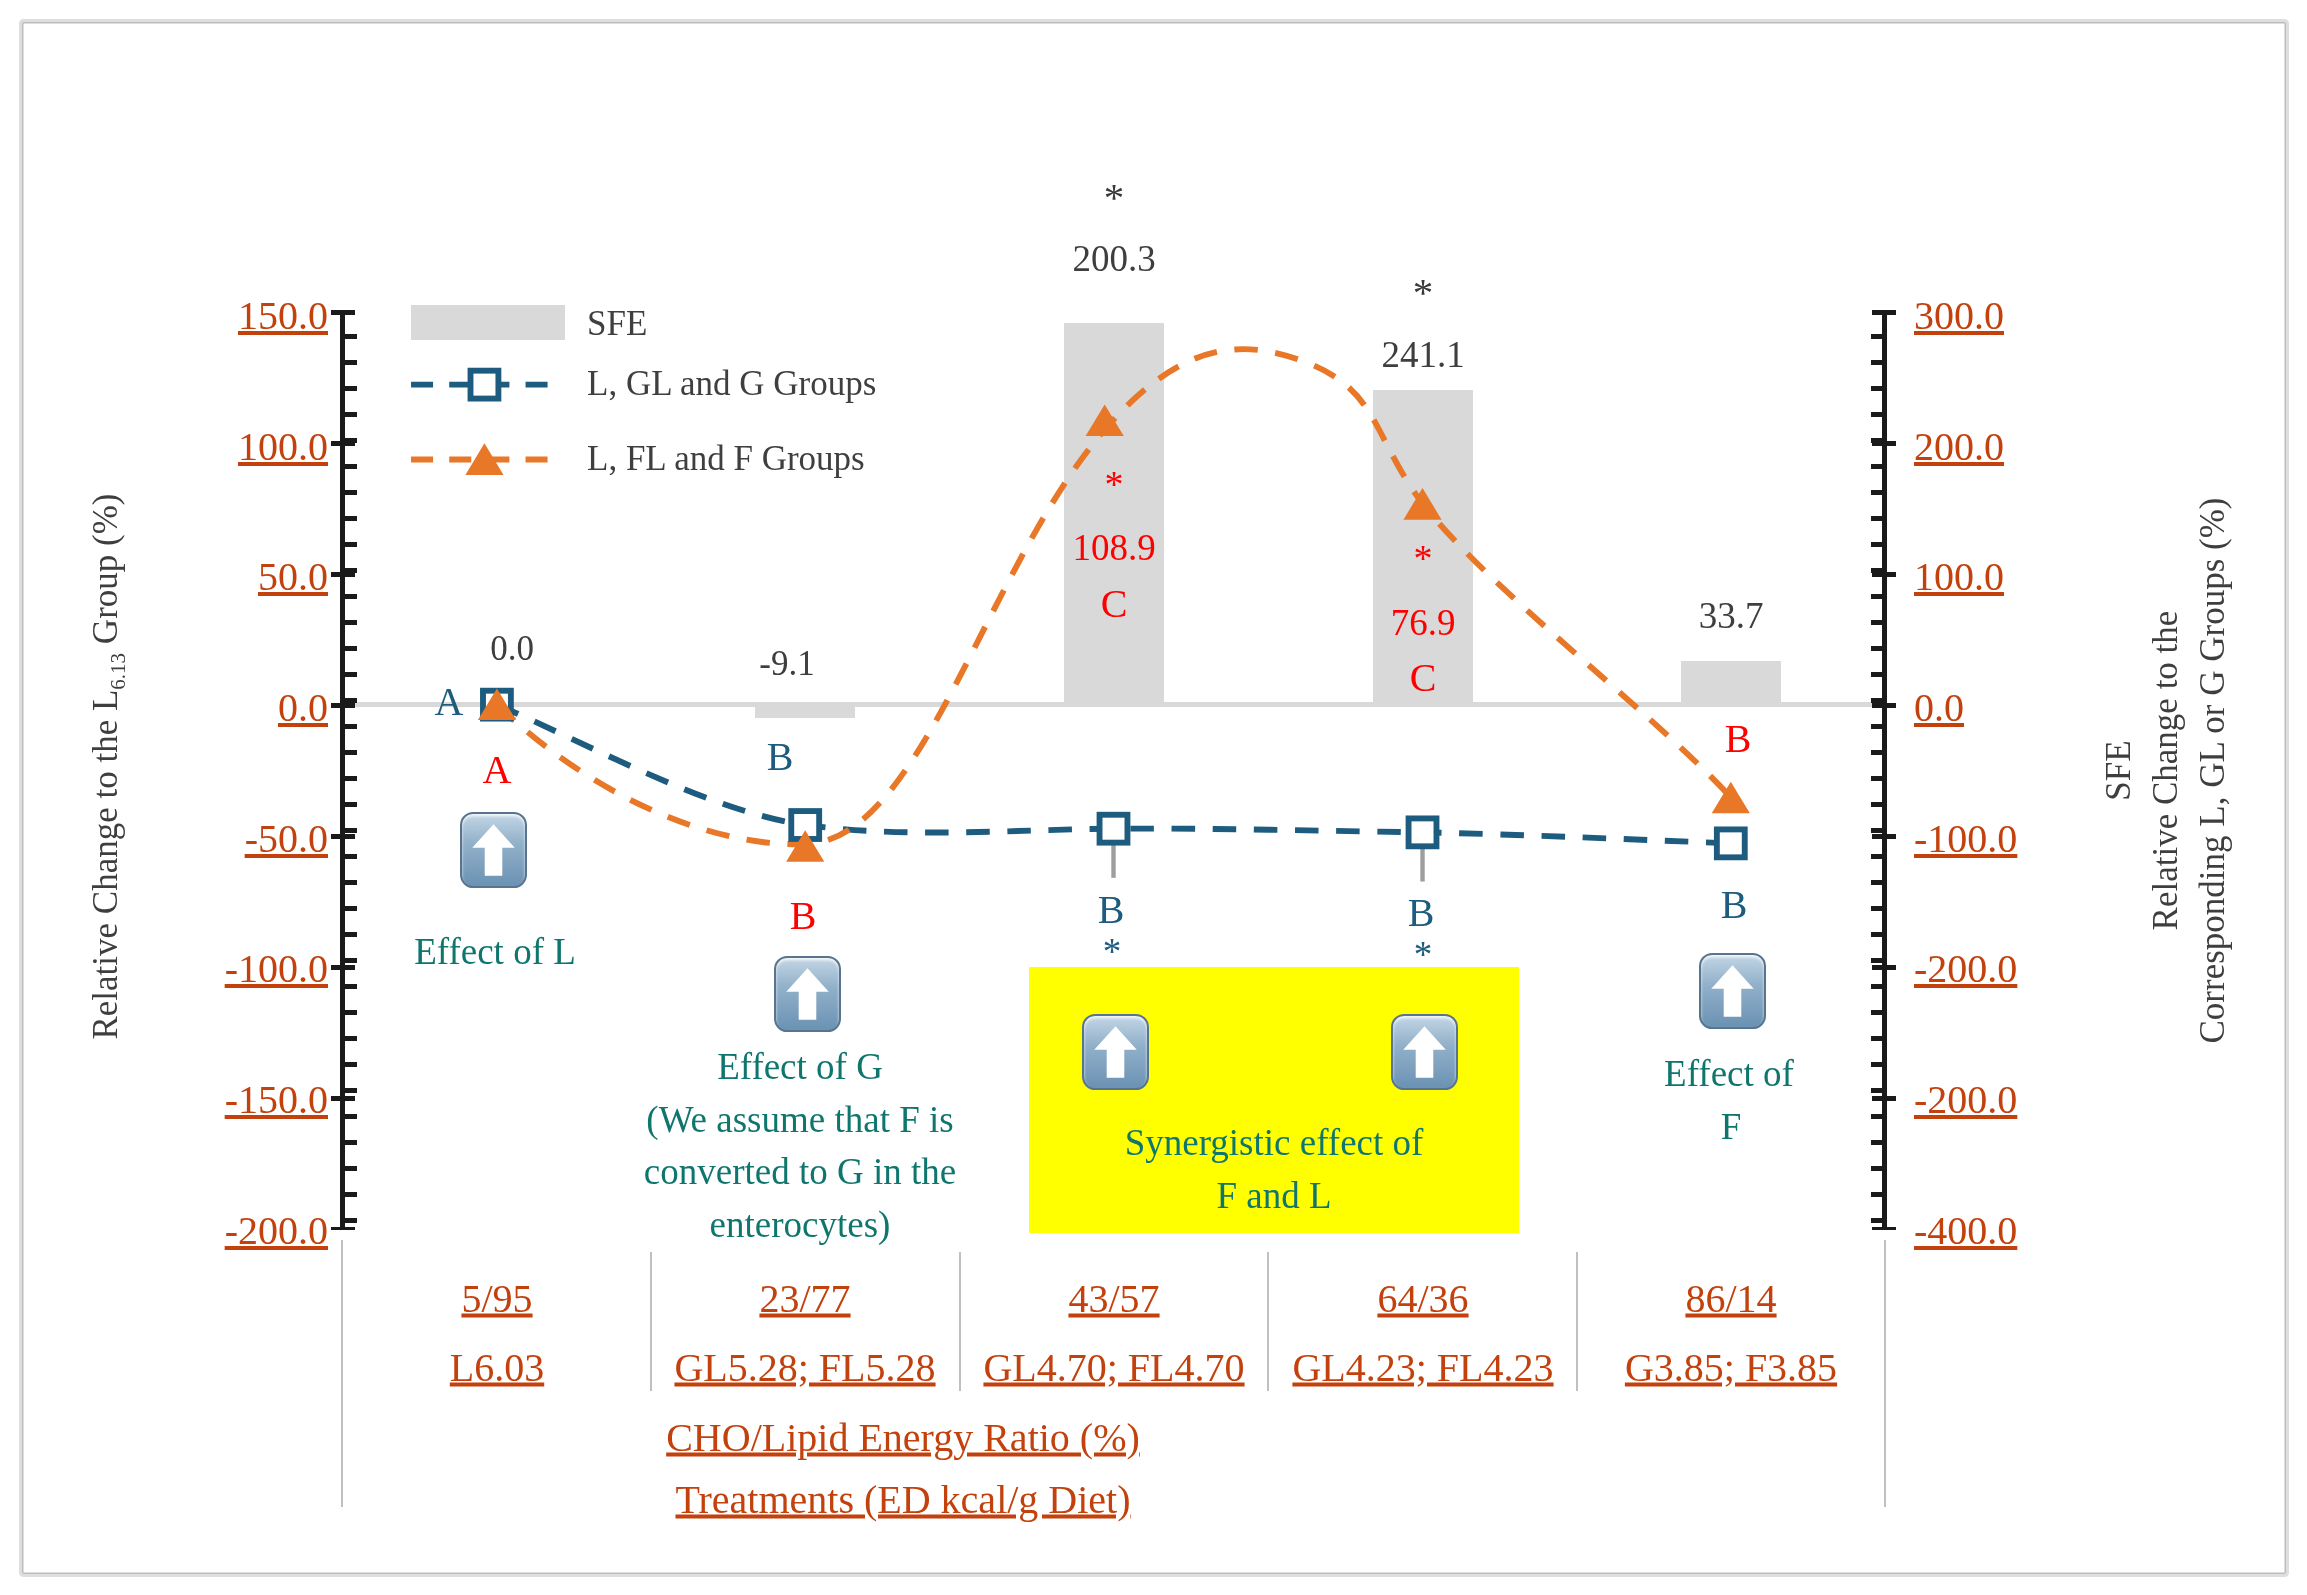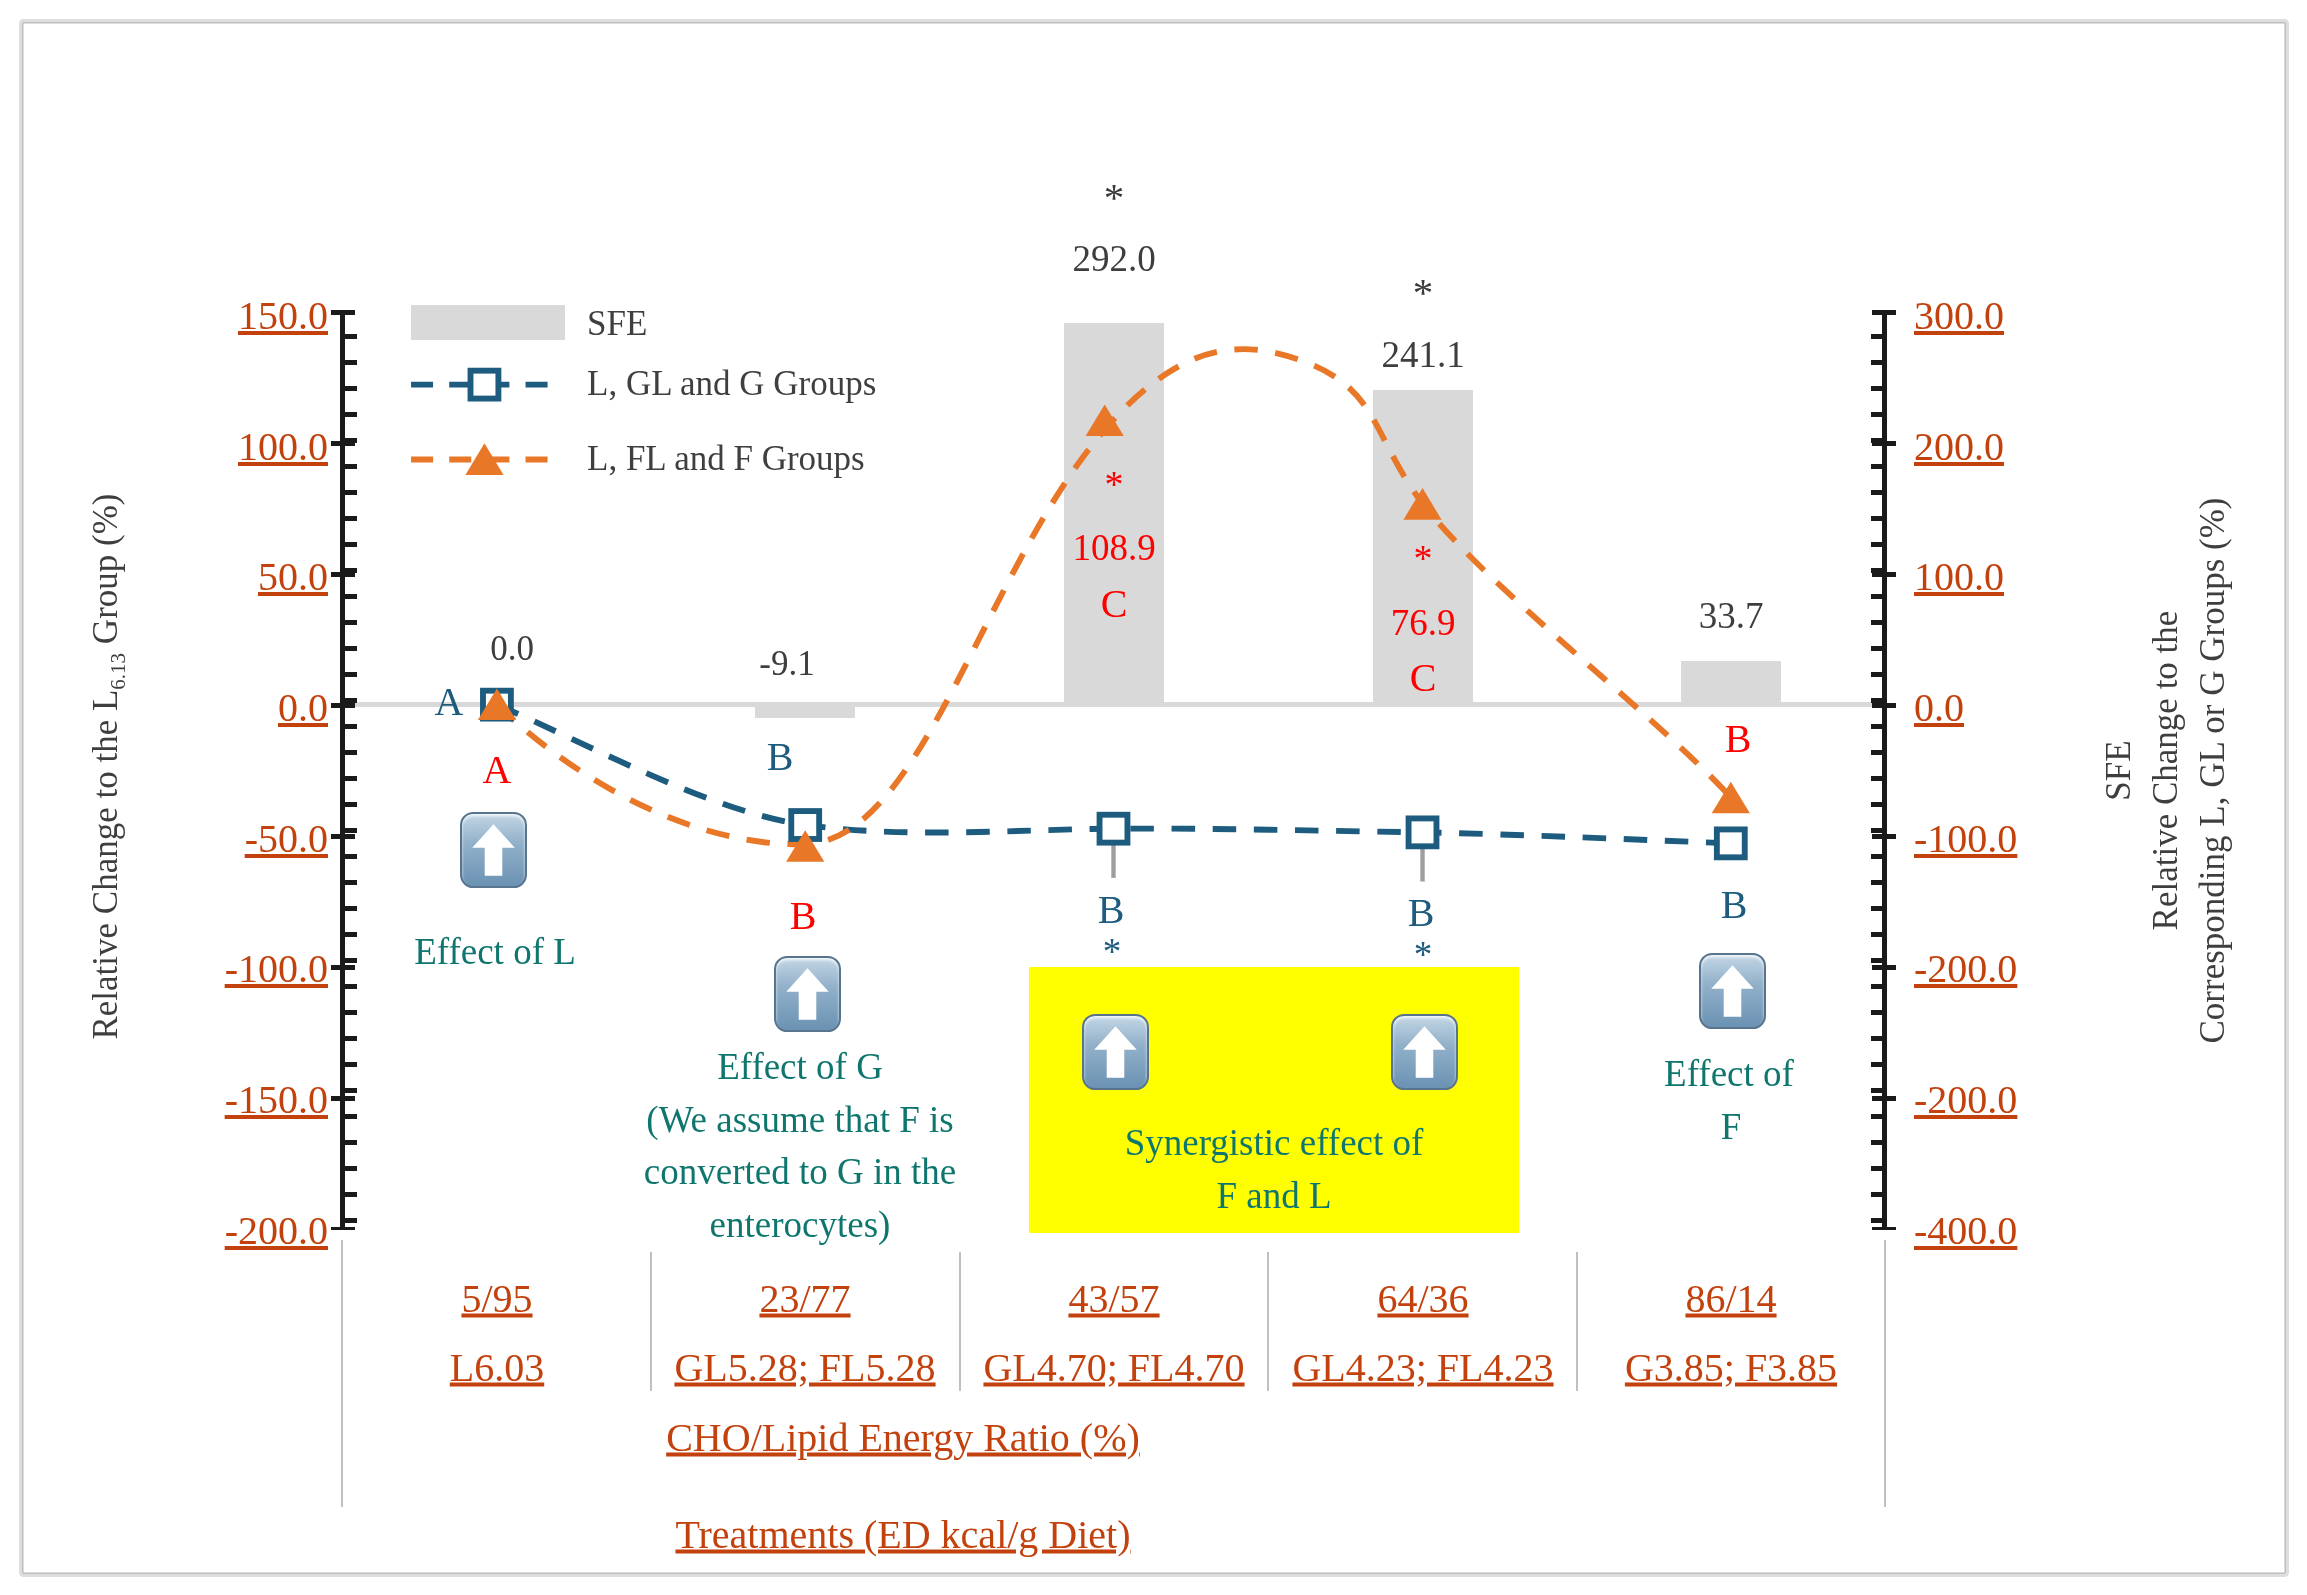--- a/index.html
+++ b/index.html
@@ -111,21 +111,21 @@
     <polygon points="677,938 703,981 651,981" fill="#e87728"></polygon>
     <polygon points="1097,1131 1123,1174 1071,1174" fill="#e87728"></polygon>
     <polygon points="1505,551 1531,594 1479,594" fill="#e87728"></polygon>
     <polygon points="1938,665 1964,708 1912,708" fill="#e87728"></polygon>
     <polygon points="2358,1065 2384,1108 2332,1108" fill="#e87728"></polygon>
   </svg>
 
   <div class="abs ctr dlabel" style="left:512px;top:649px;">0.0</div>
   <div class="abs ctr dlabel" style="left:787px;top:664px;">-9.1</div>
   <div class="abs ctr star-black" style="left:1114px;top:197px;">*</div>
-  <div class="abs ctr dlabel" style="left:1114px;top:258px;font-size:37px;">292.0</div>
+  <div class="abs ctr dlabel" style="left:1114px;top:258px;font-size:37px;">200.3</div>
   <div class="abs ctr star-black" style="left:1423px;top:292px;">*</div>
   <div class="abs ctr dlabel" style="left:1423px;top:354px;font-size:37px;">241.1</div>
   <div class="abs ctr dlabel" style="left:1731px;top:615px;font-size:37px;">33.7</div>
 
   <div class="abs ctr star-red" style="left:1114px;top:484px;">*</div>
   <div class="abs ctr red-val" style="left:1114px;top:547px;">108.9</div>
   <div class="abs ctr letter-red" style="left:1114px;top:603px;">C</div>
   <div class="abs ctr star-red" style="left:1423px;top:558px;">*</div>
   <div class="abs ctr red-val" style="left:1423px;top:622px;">76.9</div>
   <div class="abs ctr letter-red" style="left:1423px;top:677px;">C</div>
@@ -191,15 +191,15 @@
   <div class="abs ctr tick-label" style="left:1423px;top:1298px;">64/36</div>
   <div class="abs ctr tick-label" style="left:1731px;top:1298px;text-align:center;">86/14</div>
 
   <div class="abs ctr tick-label" style="left:497px;top:1367px;">L6.03</div>
   <div class="abs ctr tick-label" style="left:805px;top:1367px;">GL5.28; FL5.28</div>
   <div class="abs ctr tick-label" style="left:1114px;top:1367px;">GL4.70; FL4.70</div>
   <div class="abs ctr tick-label" style="left:1423px;top:1367px;">GL4.23; FL4.23</div>
   <div class="abs ctr tick-label" style="left:1731px;top:1367px;">G3.85; F3.85</div>
 
   <div class="abs ctr tick-label" style="left:903px;top:1437px;">CHO/Lipid Energy Ratio (%)</div>
-  <div class="abs ctr tick-label" style="left:903px;top:1534px;">Treatments (ED kcal/g Diet)</div>
+  <div class="abs ctr tick-label" style="left:903px;top:1499px;">Treatments (ED kcal/g Diet)</div>
 </div>
 
 
 </body></html>

